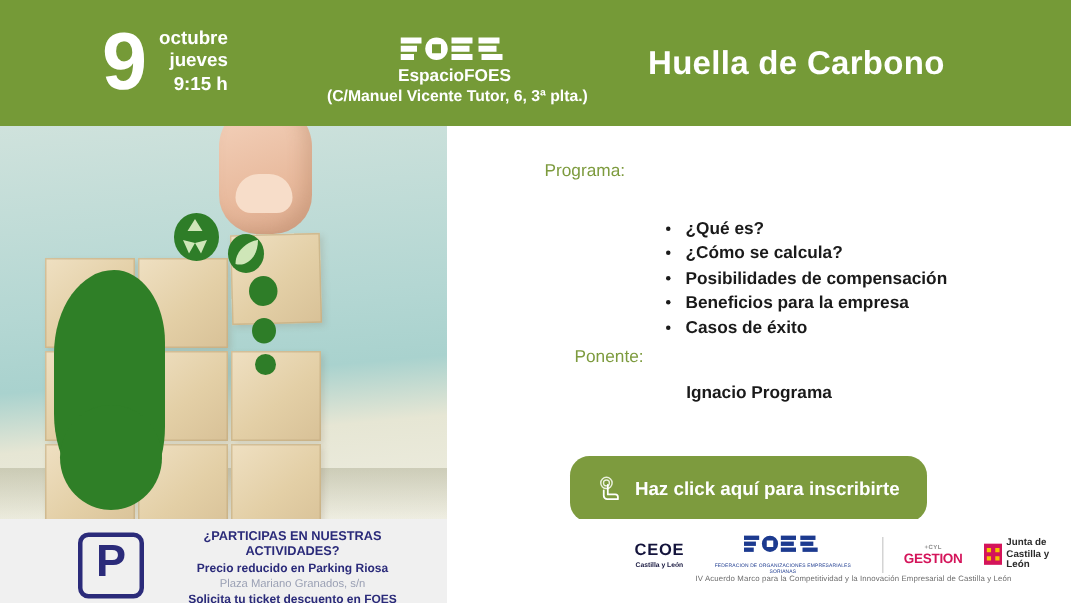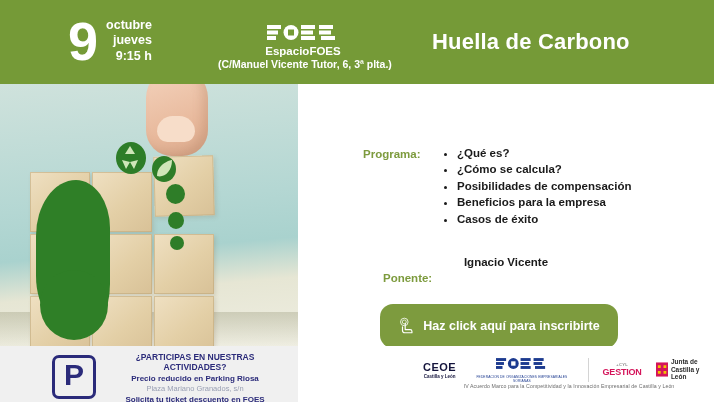--- a/index.html
+++ b/index.html
@@ -94,21 +94,21 @@
     position:absolute;left:100px;top:6px;width:190px;text-align:center;color:#2b2b7a;
   }
   .p-l1{font-size:8.5px;font-weight:bold;line-height:10px;}
   .p-l2{font-size:8px;font-weight:bold;line-height:11px;margin-top:1px;}
   .p-l3{font-size:7.5px;color:#9aa0b4;line-height:10px;}
   .p-l4{font-size:8px;font-weight:bold;line-height:11px;}
 
   
   .content{position:absolute;left:298px;top:84px;width:416px;height:262px;background:#fff;}
   .label{
-    position:absolute;color:#7d9b3e;font-size:11.5px;font-weight:bold;margin-top:40px;
+    position:absolute;color:#7d9b3e;font-size:11.5px;font-weight:normal;
   }
   .label-programa{left:65px;top:24px;}
   .label-ponente{left:65px;top:148px;padding-left:20px;}
   .bullets{
     position:absolute;left:128px;top:44px;margin:17px;padding:0 0 0 14px;
     list-style:disc;
   }
   .bullets li{
     font-size:11.5px;font-weight:bold;color:#1a1a1a;line-height:16.4px;
   }
@@ -238,21 +238,21 @@
     <div class="label label-programa">Programa:</div>
     <ul class="bullets">
       <li>¿Qué es?</li>
       <li>¿Cómo se calcula?</li>
       <li>Posibilidades de compensación</li>
       <li>Beneficios para la empresa</li>
       <li>Casos de éxito</li>
     </ul>
 
     <div class="label label-ponente">Ponente:</div>
-    <div class="speaker-name">Ignacio Vicente</div>
+    <div class="speaker-name">Ignacio Programa</div>
 
     <button class="cta">
       <svg width="18" height="18" viewBox="0 0 20 20">
         <circle cx="7" cy="5.5" r="4.2" fill="none" stroke="#e9f0dc" stroke-width="1.1"></circle>
         <circle cx="7" cy="5.5" r="2.2" fill="none" stroke="#e9f0dc" stroke-width="1"></circle>
         <path d="M8 7 V14 M8 14 h5.5 a2 2 0 0 1 2 2 v1.5 h-8 a2.5 2.5 0 0 1 -2.5 -2.5 V11" fill="none" stroke="#ffffff" stroke-width="1.3" stroke-linecap="round" stroke-linejoin="round"></path>
       </svg>
       <span class="cta-text">Haz click aquí para inscribirte</span>
     </button>
   </div>

